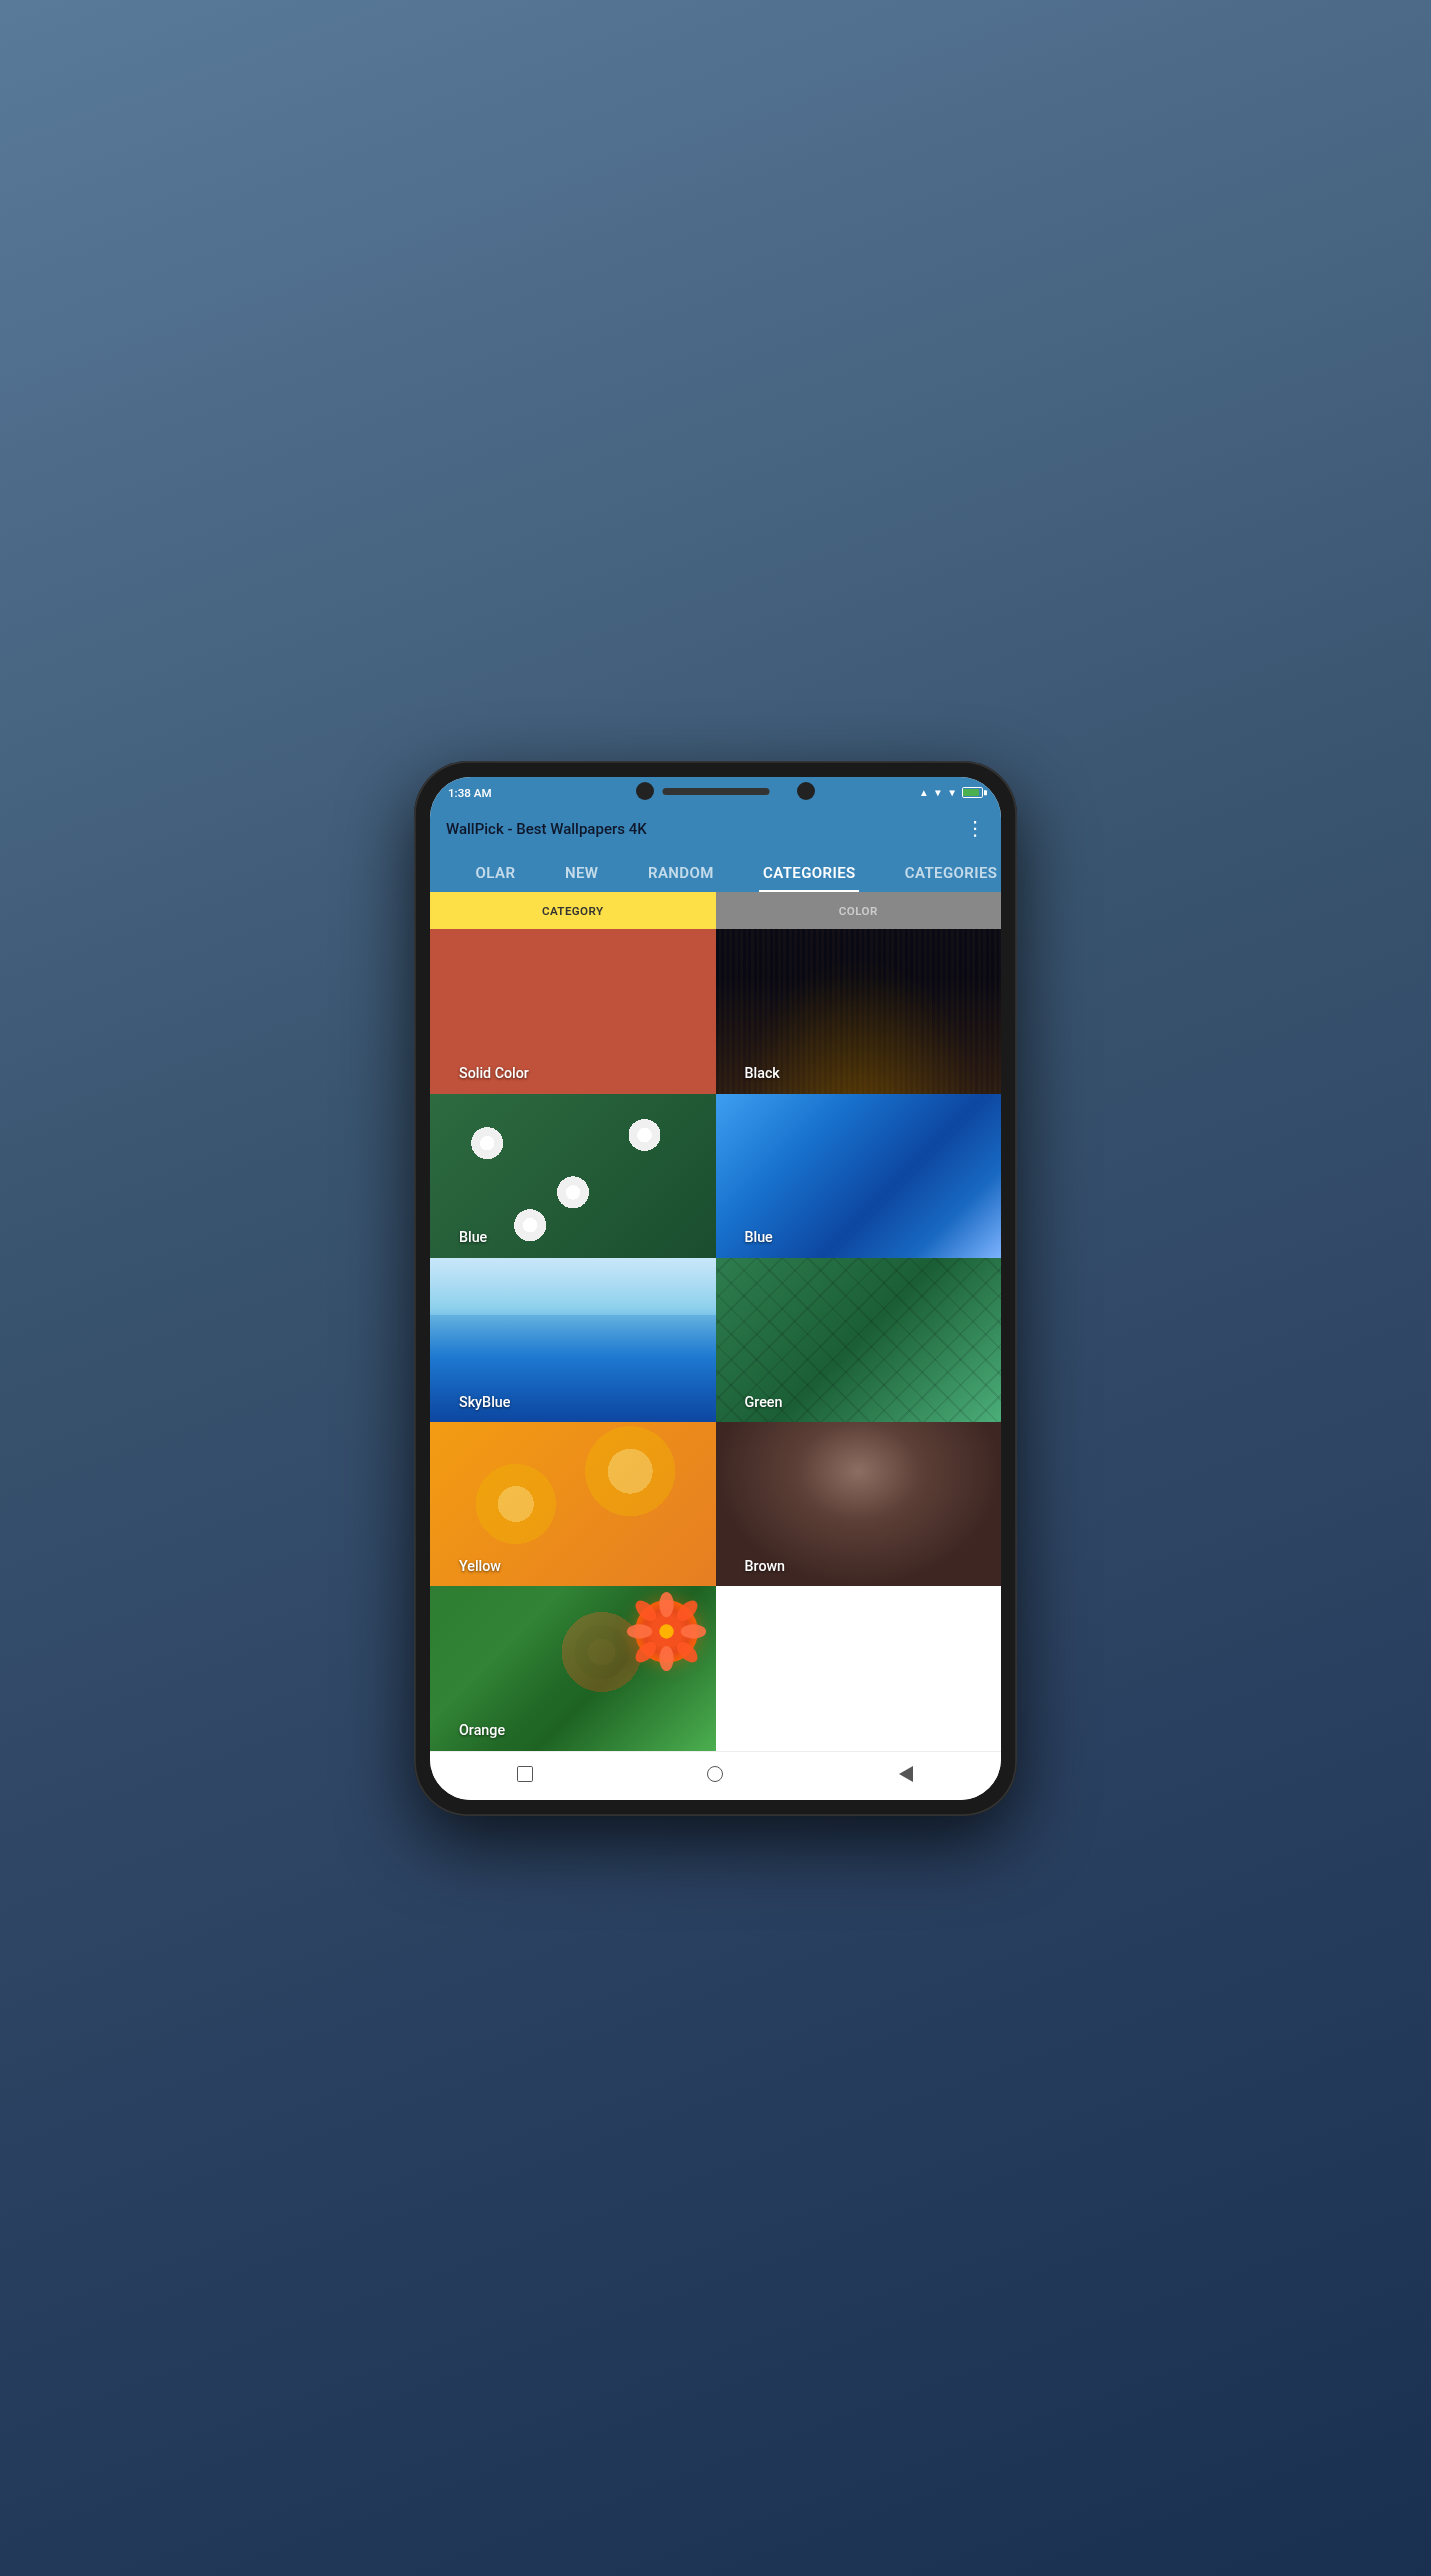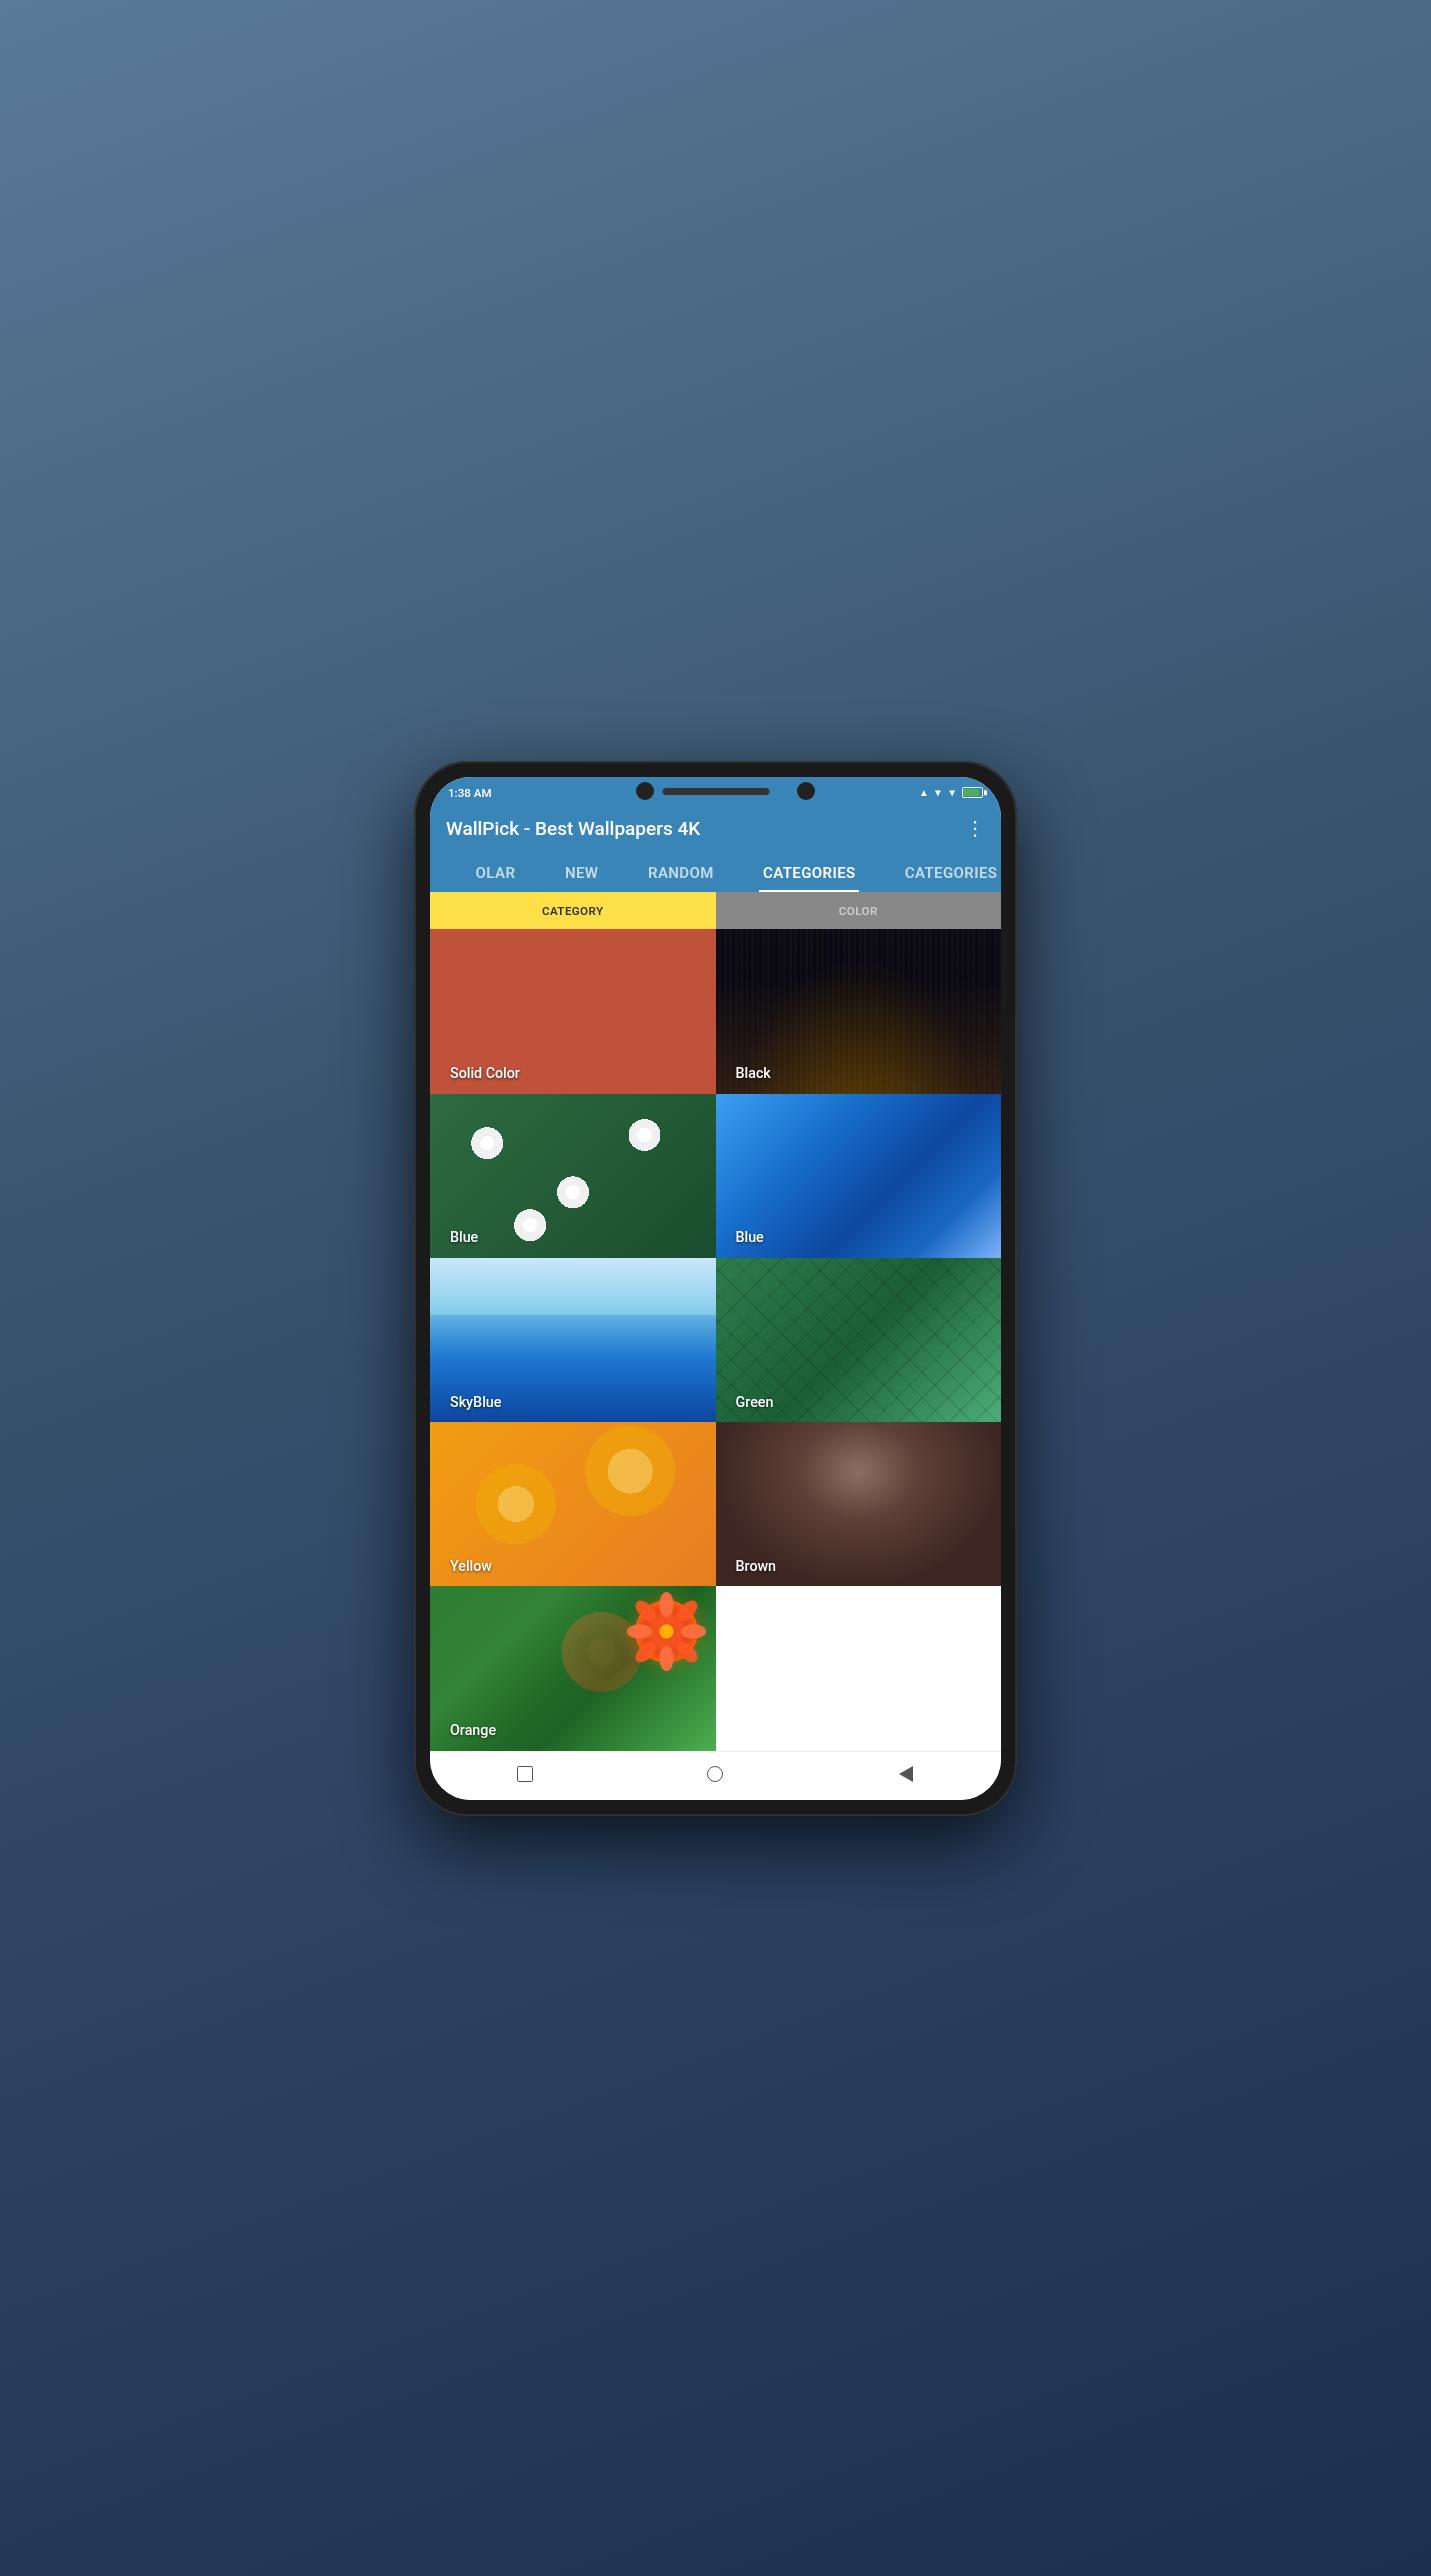--- a/index.html
+++ b/index.html
@@ -112,23 +112,23 @@
       background: #3a85b8;
       color: white;
       display: flex;
       align-items: center;
       justify-content: space-between;
       padding: 12.5px 16px;
       flex-shrink: 0;
     }
 
     .app-title {
-      font-size: 19px;
+      font-size: 15px;
       font-weight: 500;
-      color: #ffffff;
+      color: #0f172a;
     }
 
     .menu-icon {
       font-size: 19.7px;
       color: white;
       cursor: pointer;
     }
 
     
     .tab-bar {
@@ -207,21 +207,21 @@
     }
 
     .grid-cell-bg {
       position: absolute;
       inset: 0;
     }
 
     .cell-label {
       position: absolute;
       bottom: 12.5px;
-      left: 20px;
+      left: 29px;
       color: white;
       font-size: 14.3px;
       font-weight: 500;
       text-shadow: 0 0.9px 2.7px rgba(0,0,0,0.6);
     }
 
     
     .bg-solid-color {
       background: #c0513a;
     }

